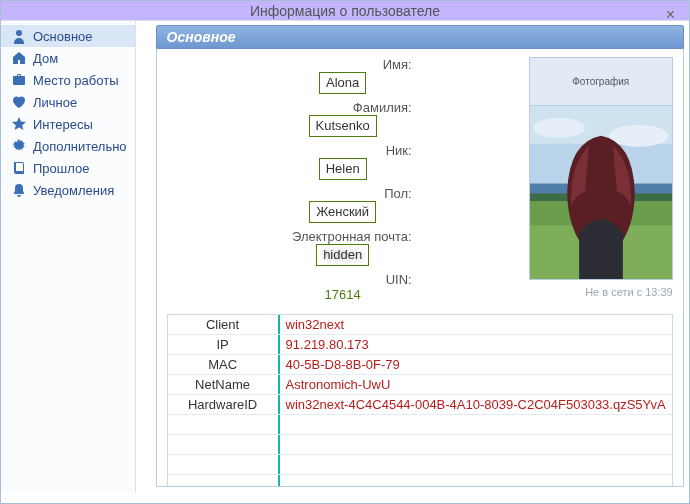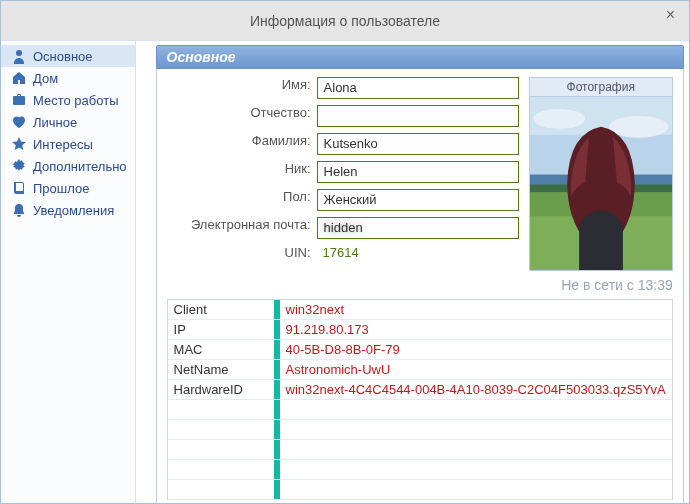--- a/index.html
+++ b/index.html
@@ -7,27 +7,27 @@
     font-family: "Segoe UI", Tahoma, Arial, sans-serif;
     font-size: 13px;
     color: #333;
     background: #fff;
     width: 690px;
     height: 504px;
     overflow: hidden;
     border: 1px solid #a6c0d8;
   }
   .titlebar {
-    height: 40px;
+    height: 20px;
     display: flex;
     align-items: center;
     justify-content: center;
     position: relative;
     border-bottom: 1px solid #d8e2ec;
-    background: #e5e5e5;
+    background: #c4b5fd;
     color: #555;
     font-size: 14px;
   }
   .titlebar .close {
     position: absolute;
     right: 8px;
     top: 4px;
     font-size: 16px;
     color: #666;
     cursor: pointer;
@@ -92,21 +92,23 @@
   }
   .top-area {
     display: flex;
     gap: 10px;
   }
   .form-col {
     flex: 1;
   }
   .form-row {
     display: flex;
+    align-items: center;
     margin-bottom: 6px;
+    flex-direction: column;
   }
   .form-row label {
     width: 150px;
     text-align: right;
     padding-right: 6px;
     color: #555;
     font-size: 13px;
   }
   .form-row .field {
     flex: 1;
@@ -127,54 +129,55 @@
   .photo-col {
     width: 144px;
     display: flex;
     flex-direction: column;
   }
   .photo-header {
     background: #e2ebf5;
     border: 1px solid #b9cde2;
     color: #556;
     text-align: center;
-    font-size: 12px;
-    padding: 2px 0;
+    font-size: 10px;
+    padding: 18px 0;
   }
   .photo-box {
     border: 1px solid #b9cde2;
     border-top: none;
     height: 174px;
     overflow: hidden;
     position: relative;
   }
   .photo-box svg { width: 100%; height: 100%; display: block; }
   .status-text {
     text-align: right;
     color: #9aa6b2;
-    font-size: 14px;
+    font-size: 11px;
     margin-top: 6px;
   }
   .grid {
     margin-top: 6px;
     border: 1px solid #cfd9e4;
     border-bottom: none;
     font-size: 13px;
   }
   .grid-row {
     display: flex;
     border-bottom: 1px solid #e4ebf2;
     min-height: 19px;
     line-height: 19px;
   }
   .grid-row .k {
     width: 112px;
     padding: 0 6px;
     color: #333;
-    border-right: 6px solid #14b8a6;
+    border-right: 2px solid #14b8a6;
+    text-align: center;
   }
   .grid-row .v {
     flex: 1;
     padding: 0 6px;
     color: #b91c1c;
     white-space: nowrap;
     overflow: hidden;
     text-overflow: ellipsis;
   }
   .grid-row.empty .k, .grid-row.empty .v { color: transparent; }
@@ -257,24 +260,20 @@
 
   <div class="main">
     <div class="section-header">Основное</div>
     <div class="panel">
 
       <div class="top-area">
         <div class="form-col">
           <div class="form-row">
             <label>Имя:</label>
             <div class="field">Alona</div>
-          </div>
-          <div class="form-row">
-            <label>Отчество:</label>
-            <div class="field"></div>
           </div>
           <div class="form-row">
             <label>Фамилия:</label>
             <div class="field">Kutsenko</div>
           </div>
           <div class="form-row">
             <label>Ник:</label>
             <div class="field">Helen</div>
           </div>
           <div class="form-row">

